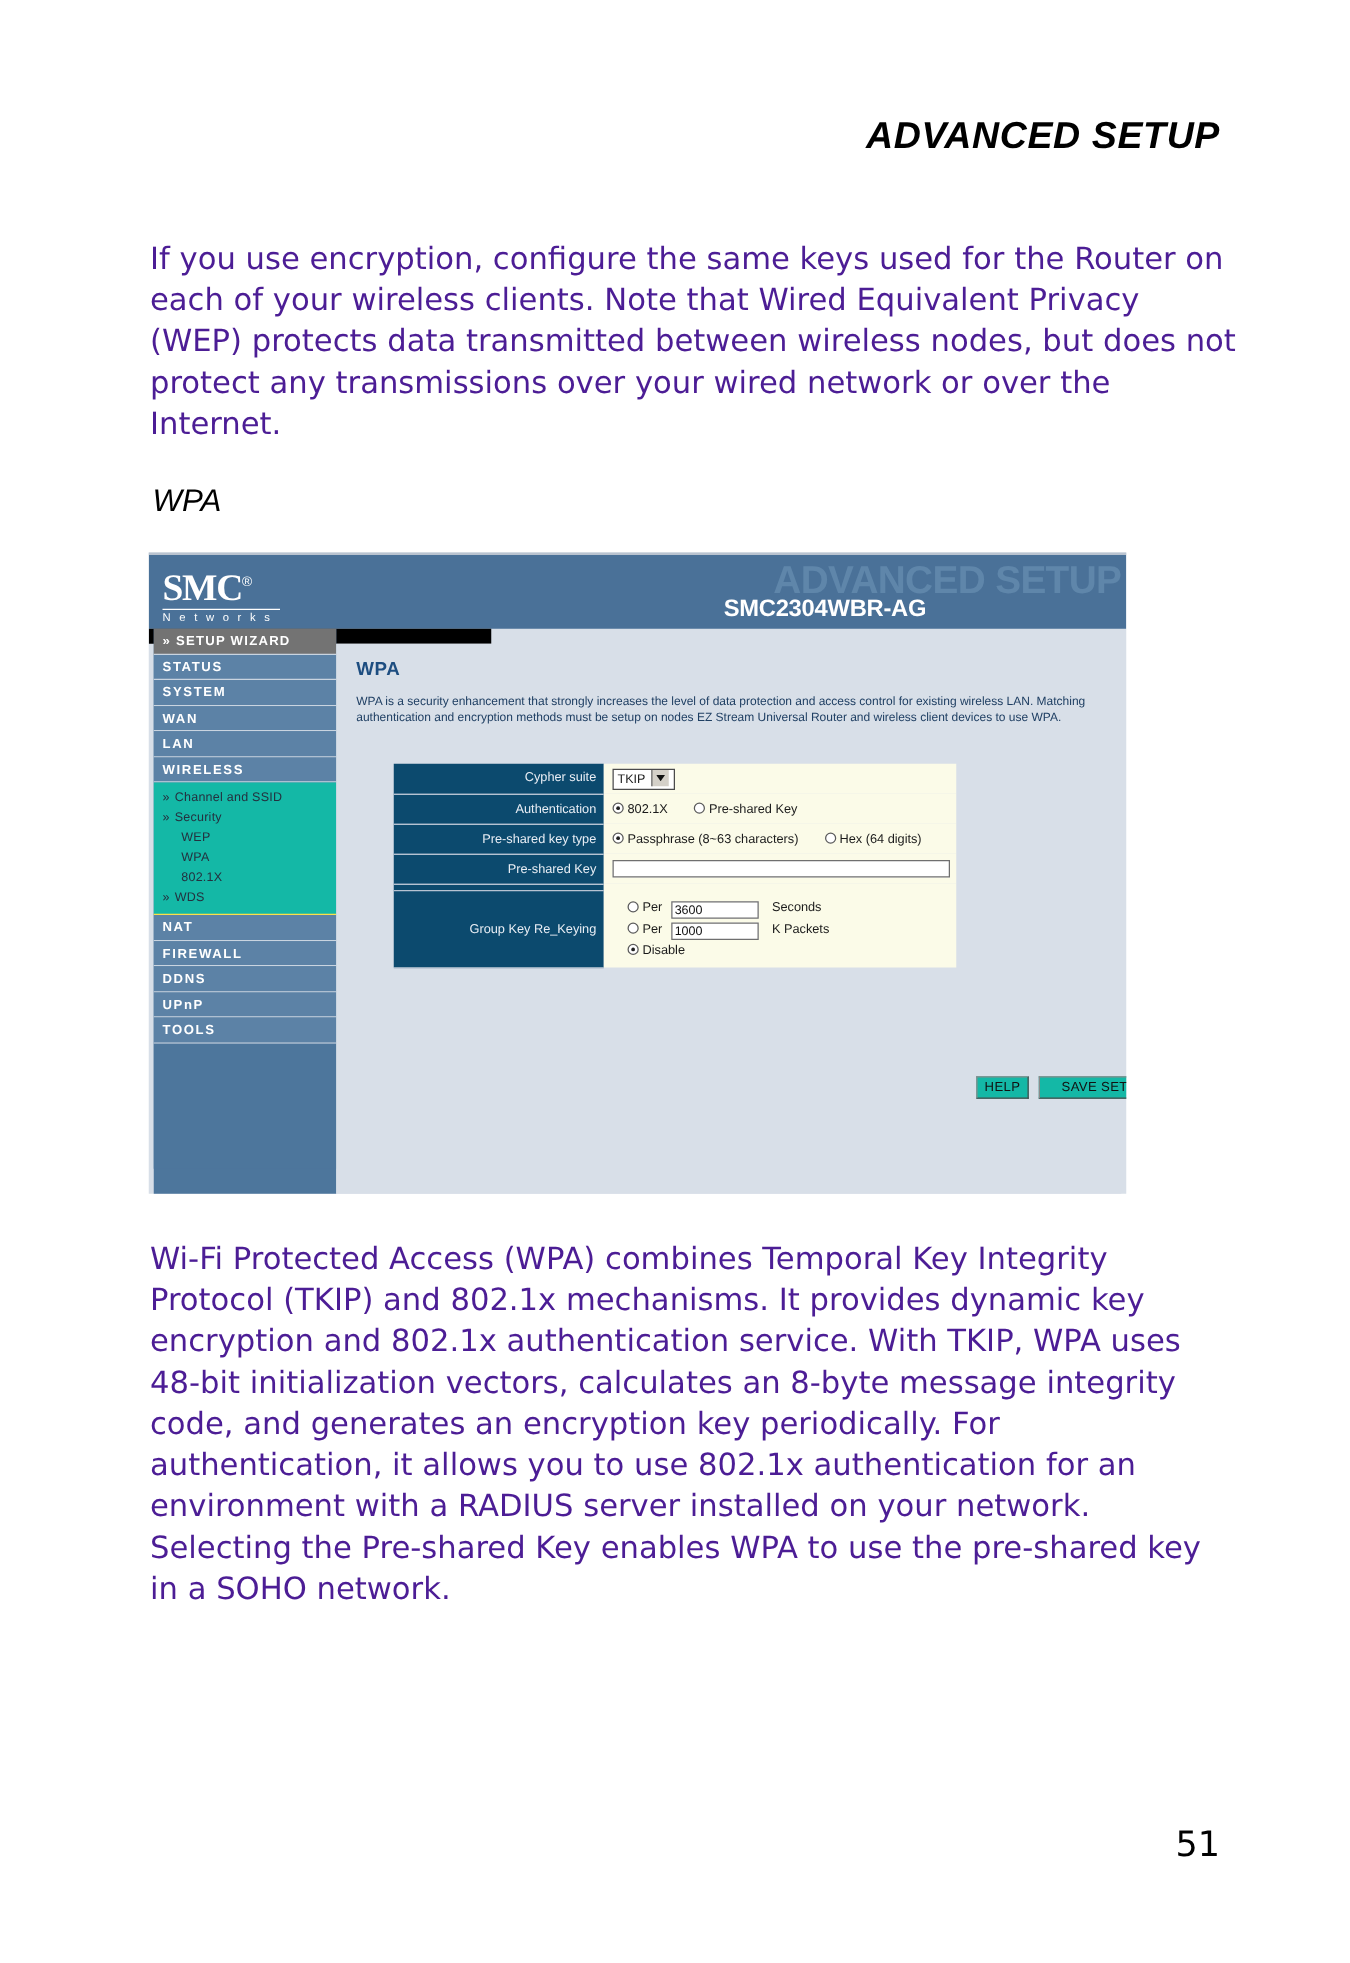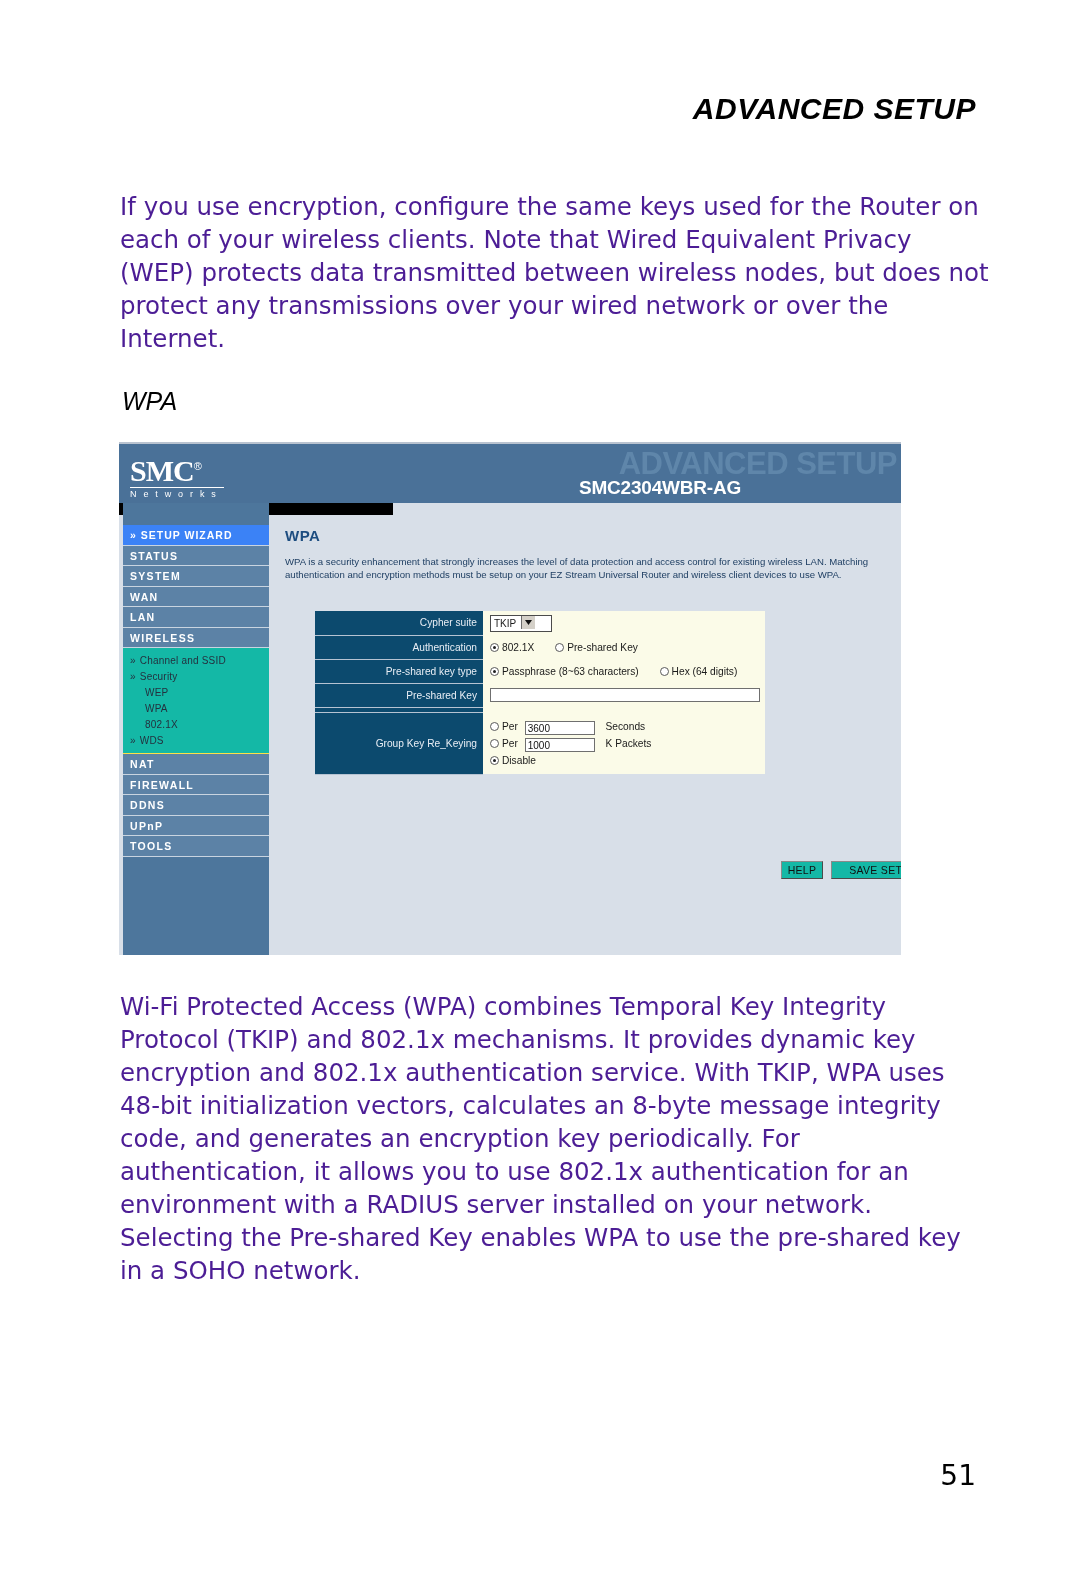--- a/index.html
+++ b/index.html
@@ -184,23 +184,22 @@
     font-size: 10.5px;
     letter-spacing: 1.3px;
     color: #ffffff;
     border-bottom: 1px solid #c9d4e0;
     background: #5c82a6;
     box-sizing: border-box;
     white-space: nowrap;
     overflow: hidden;
   }
   .rs-nav-item.wizard {
-    background: #3b82f6;
+    background: #737373;
     letter-spacing: 1px;
-    margin-top: 22px;
   }
   .rs-subnav {
     background: #14b8a6;
     padding: 4px 0 5px 0;
     border-bottom: 1px solid #fde047;
   }
   .rs-sub-item {
     font-family: "Liberation Sans", sans-serif;
     font-size: 10px;
     color: #24313f;
@@ -276,21 +275,21 @@
   }
 
   
   .rs-select {
     display: inline-flex;
     border: 1px solid #4b4b4b;
     background: #ffffff;
     height: 15px;
     font-size: 10px;
     font-family: "Liberation Sans", sans-serif;
-    padding: 0 16px 0 3px;
+    padding: 0 4px 0 3px;
     line-height: 15px;
   }
   .rs-select .val { padding-right: 5px; }
   .rs-select .arrow {
     width: 13px; height: 13px;
     background: #d4d0c8;
     border-left: 1px solid #6b6b6b;
     display: flex; align-items: center; justify-content: center;
   }
   .rs-radio {
@@ -321,21 +320,21 @@
     line-height: 14px;
     font-size: 10px;
     font-family: "Liberation Sans", sans-serif;
     padding: 0 2px;
     vertical-align: -2px;
     box-sizing: border-box;
     color: #111;
   }
   .rs-text.wide { width: 270px; }
   .rs-text.num { width: 70px; }
-  .rs-keyrow-line { margin: 3px 0; white-space: nowrap; }
+  .rs-keyrow-line { margin: 3px 12px; white-space: nowrap; }
   .rs-unit { margin-left: 8px; }
 
   
   .rs-buttons {
     position: absolute;
     left: 512px; top: 346px;
     display: flex;
     gap: 8px;
   }
   .rs-btn {
@@ -414,21 +413,21 @@
         <div class="rs-nav-item">FIREWALL</div>
         <div class="rs-nav-item">DDNS</div>
         <div class="rs-nav-item">UPnP</div>
         <div class="rs-nav-item">TOOLS</div>
       </div>
     <div class="rs-sidebar-fill"></div>
   </div>
 
   <div class="rs-content">
     <div class="rs-page-title">WPA</div>
-    <div class="rs-blurb">WPA is a security enhancement that strongly increases the level of data protection and access control for existing wireless LAN. Matching authentication and encryption methods must be setup on your EZ Stream Universal Router and wireless client devices to use WPA.</div>
+    <div class="rs-blurb">WPA is a security enhancement that strongly increases the level of data protection and access control for existing wireless LAN. Matching authentication and encryption methods must be setup on nodes EZ Stream Universal Router and wireless client devices to use WPA.</div>
 
     <table class="rs-form">
       <tbody>
 
         <tr>
           <td class="rs-lbl">Cypher suite</td>
           <td class="rs-fld">
             <span class="rs-select">
               <span class="val">TKIP</span>
               <span class="arrow">

